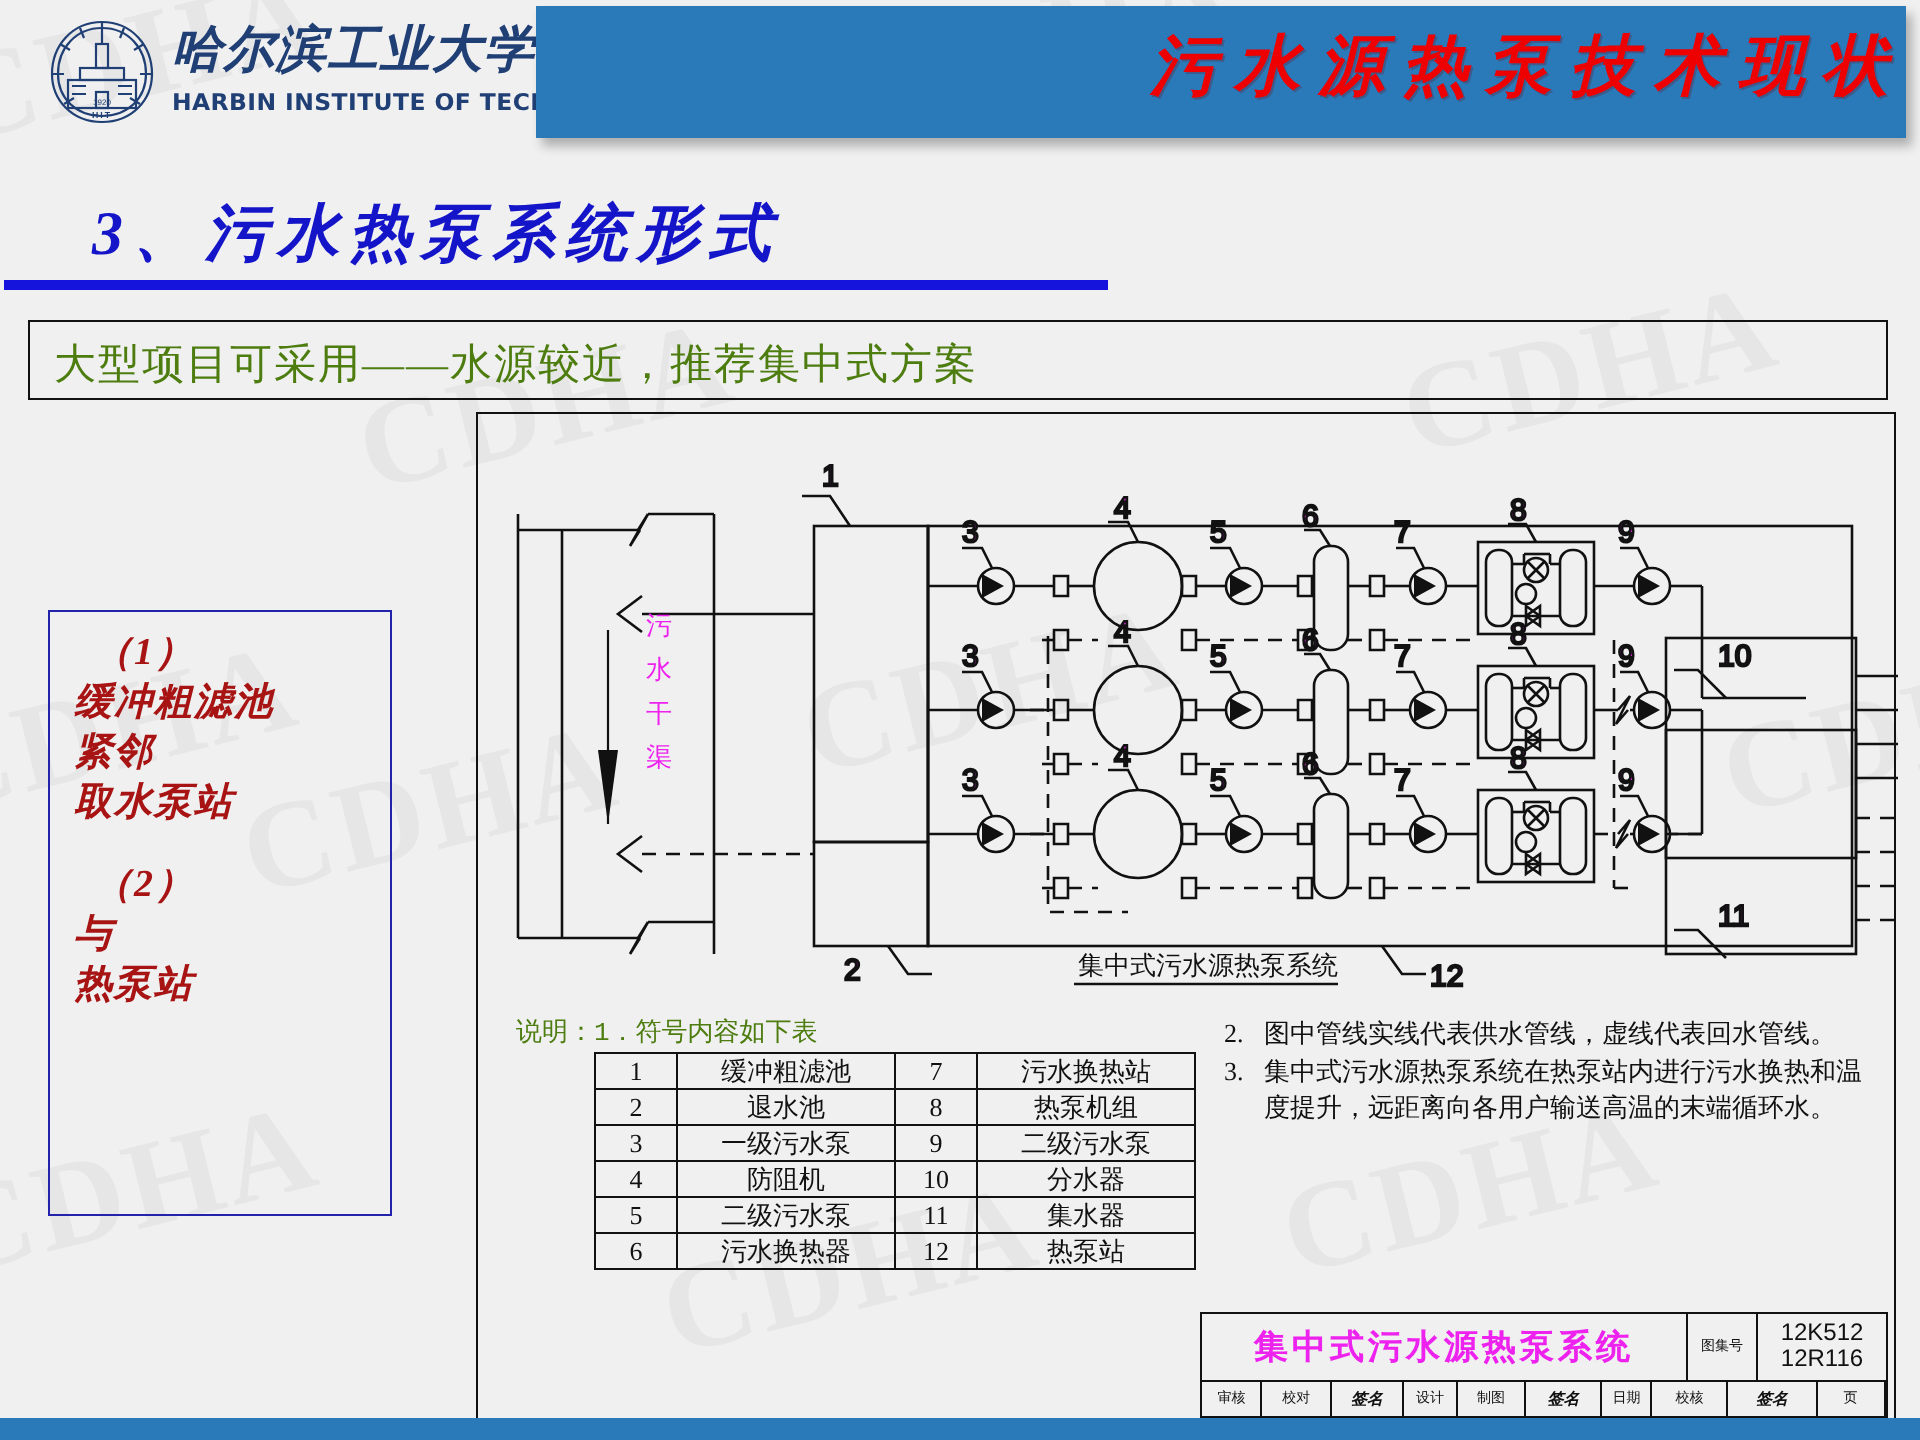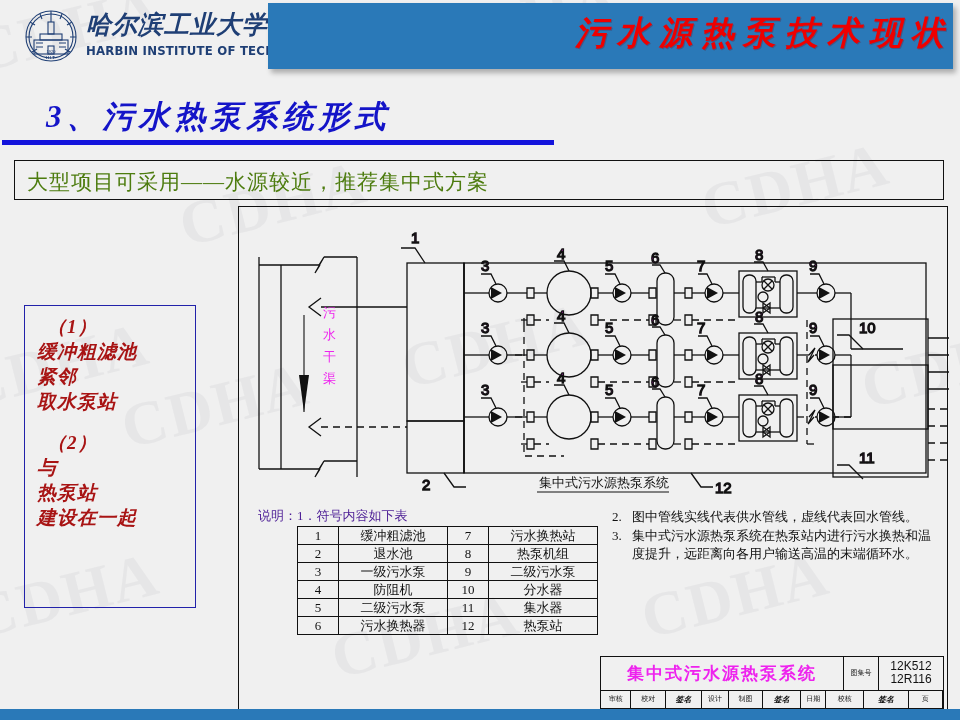--- a/index.html
+++ b/index.html
@@ -71,22 +71,22 @@
   .note-line.indent{padding-left:22px;}
   .note-line.gap{height:16px;}
   
   #drawing-frame{
     position:absolute;left:238px;top:206px;width:710px;height:504px;z-index:2;
     border:1.6px solid #111;box-sizing:border-box;background:transparent;
   }
   #schematic{position:absolute;left:0;top:0;width:710px;height:504px;}
   
   #legend-caption{
-    position:absolute;left:258px;top:507px;font-size:13px;color:#4c1d95;z-index:4;
-    font-family:Liberation Serif, serif;white-space:nowrap;
+    position:absolute;left:258px;top:507px;font-size:13px;color:#4d7c0f;z-index:4;
+    font-family:Liberation Mono, monospace;white-space:nowrap;
   }
   #legend-table{
     position:absolute;left:297px;top:526px;z-index:4;
     border-collapse:collapse;font-family:"Liberation Serif",serif;
   }
   #legend-table td{
     border:1px solid #111;font-size:13px;color:#111;
     padding:0 4px;height:17px;line-height:17px;
   }
   .lg-num{width:32px;text-align:center;}
@@ -186,21 +186,20 @@
 
 <div id="note-box">
   <div class="note-line indent" style="margin-top:8px">（1）</div>
   <div class="note-line">缓冲粗滤池</div>
   <div class="note-line">紧邻</div>
   <div class="note-line">取水泵站</div>
   <div class="note-line gap"></div>
   <div class="note-line indent">（2）</div>
   <div class="note-line">与</div>
   <div class="note-line">热泵站</div>
-  <div class="note-line">建设在一起</div>
 </div>
 
 <div id="drawing-frame">
   <svg id="schematic" viewBox="0 0 710 504">
     <g stroke="#111" stroke-width="1.3" fill="none">
 
       <line x1="20" y1="58" x2="80" y2="58"></line>
       <line x1="20" y1="262" x2="80" y2="262"></line>
       <path d="M80 58 l5 -8 l-9 16 l5 -8"></path>
       <path d="M80 262 l5 -8 l-9 16 l5 -8"></path>

